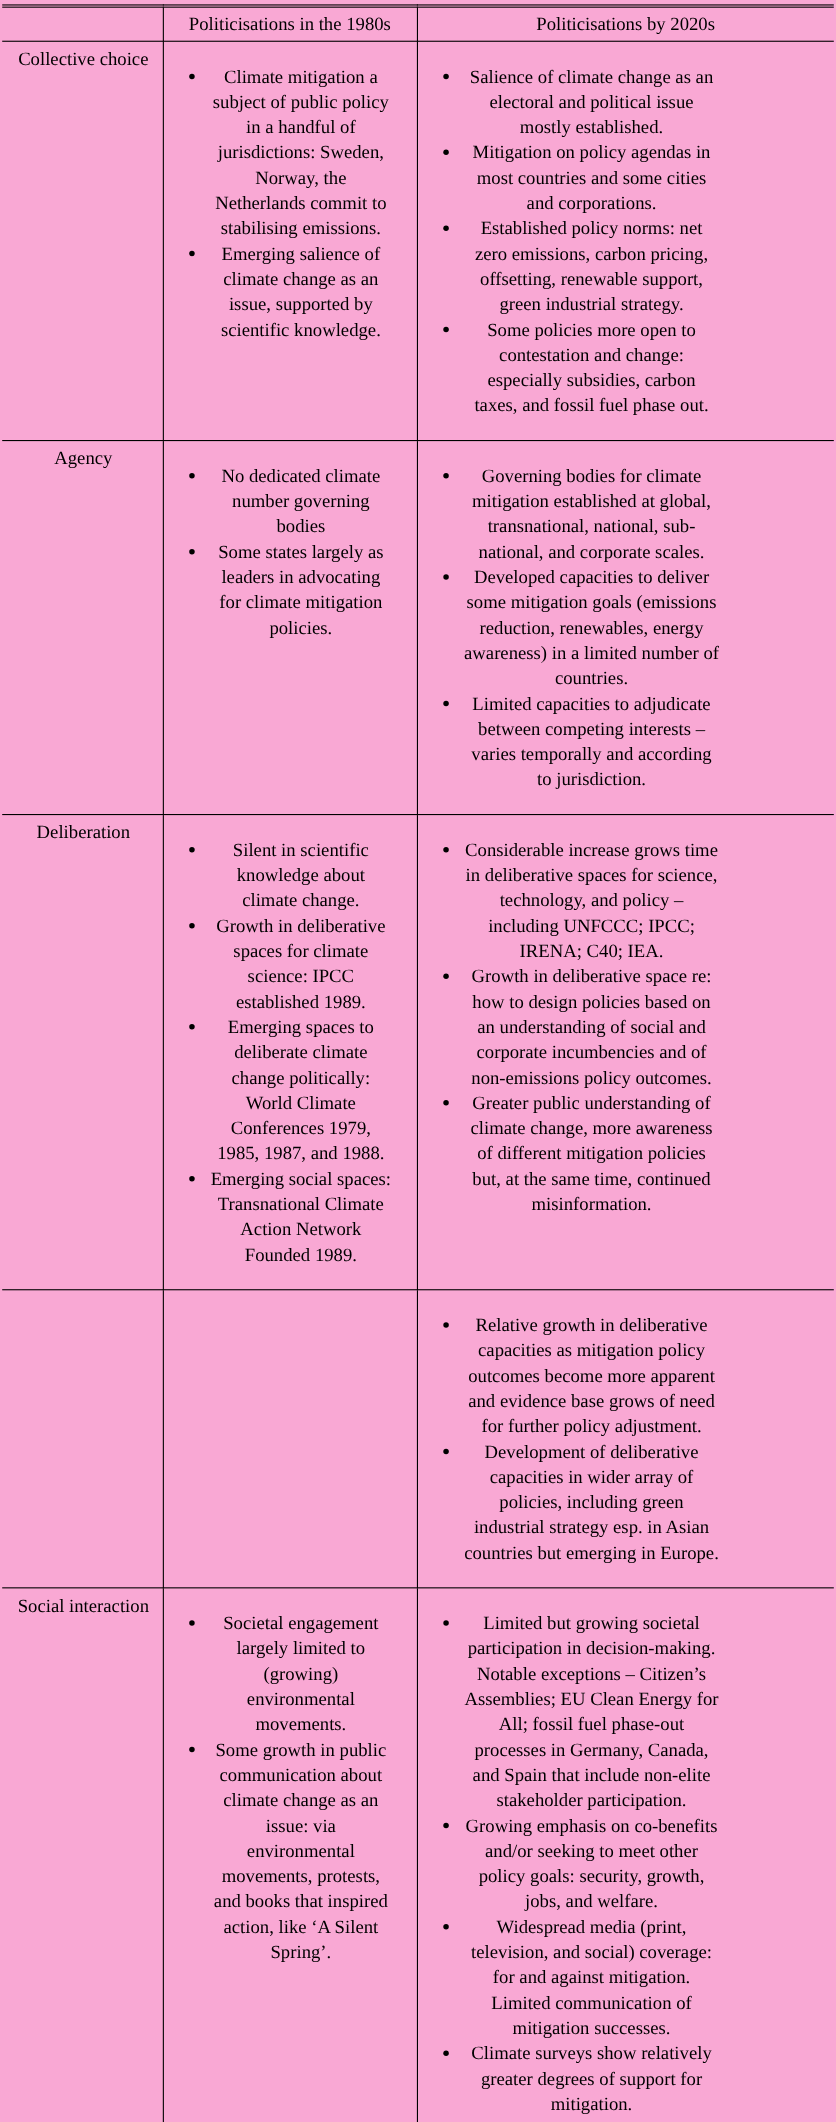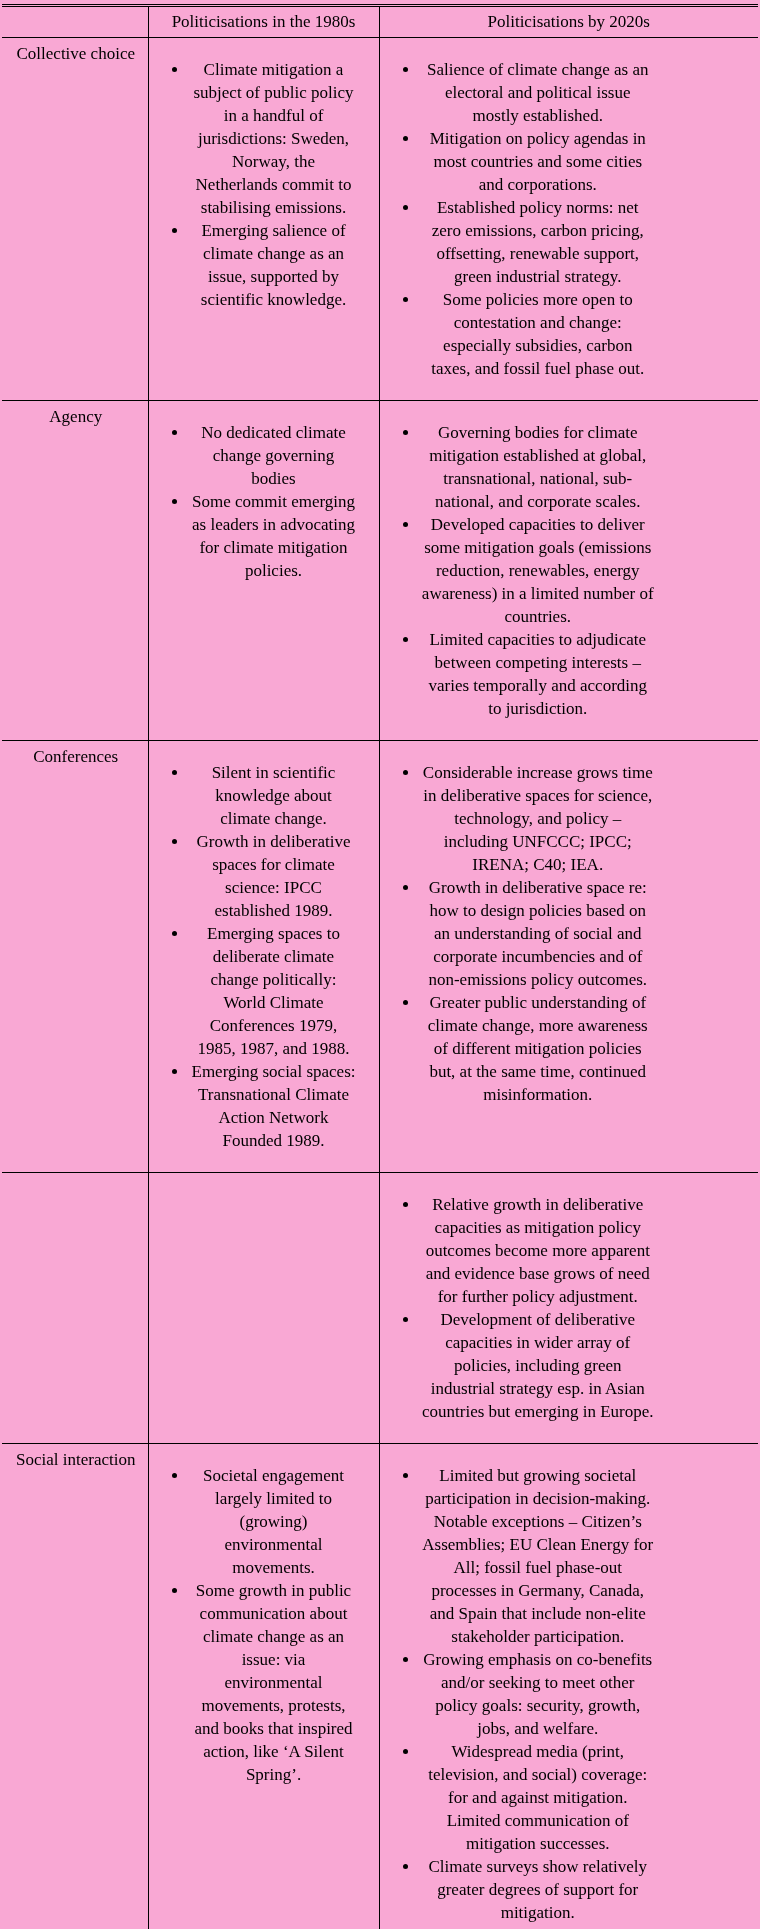--- a/index.html
+++ b/index.html
@@ -86,34 +86,34 @@
               <li>Mitigation on policy agendas in most countries and some cities and corporations.</li>
               <li>Established policy norms: net zero emissions, carbon pricing, offsetting, renewable support, green industrial strategy.</li>
               <li>Some policies more open to contestation and change: especially subsidies, carbon taxes, and fossil fuel phase out.</li>
             </ul>
           </td>
         </tr>
         <tr>
           <td class="row-label">Agency</td>
           <td class="cell-1980s">
             <ul class="bullets">
-              <li>No dedicated climate change governing bodies</li>
-              <li>Some commit emerging as leaders in advocating for climate mitigation policies.</li>
+              <li>No dedicated climate number governing bodies</li>
+              <li>Some states largely as leaders in advocating for climate mitigation policies.</li>
             </ul>
           </td>
           <td class="cell-2020s">
             <ul class="bullets">
               <li>Governing bodies for climate mitigation established at global, transnational, national, sub-national, and corporate scales.</li>
               <li>Developed capacities to deliver some mitigation goals (emissions reduction, renewables, energy awareness) in a limited number of countries.</li>
               <li>Limited capacities to adjudicate between competing interests – varies temporally and according to jurisdiction.</li>
             </ul>
           </td>
         </tr>
         <tr>
-          <td class="row-label">Conferences</td>
+          <td class="row-label">Deliberation</td>
           <td class="cell-1980s">
             <ul class="bullets">
               <li>Silent in scientific knowledge about climate change.</li>
               <li>Growth in deliberative spaces for climate science: IPCC established 1989.</li>
               <li>Emerging spaces to deliberate climate change politically: World Climate Conferences 1979, 1985, 1987, and 1988.</li>
               <li>Emerging social spaces: Transnational Climate Action Network Founded 1989.</li>
             </ul>
           </td>
           <td class="cell-2020s">
             <ul class="bullets">

